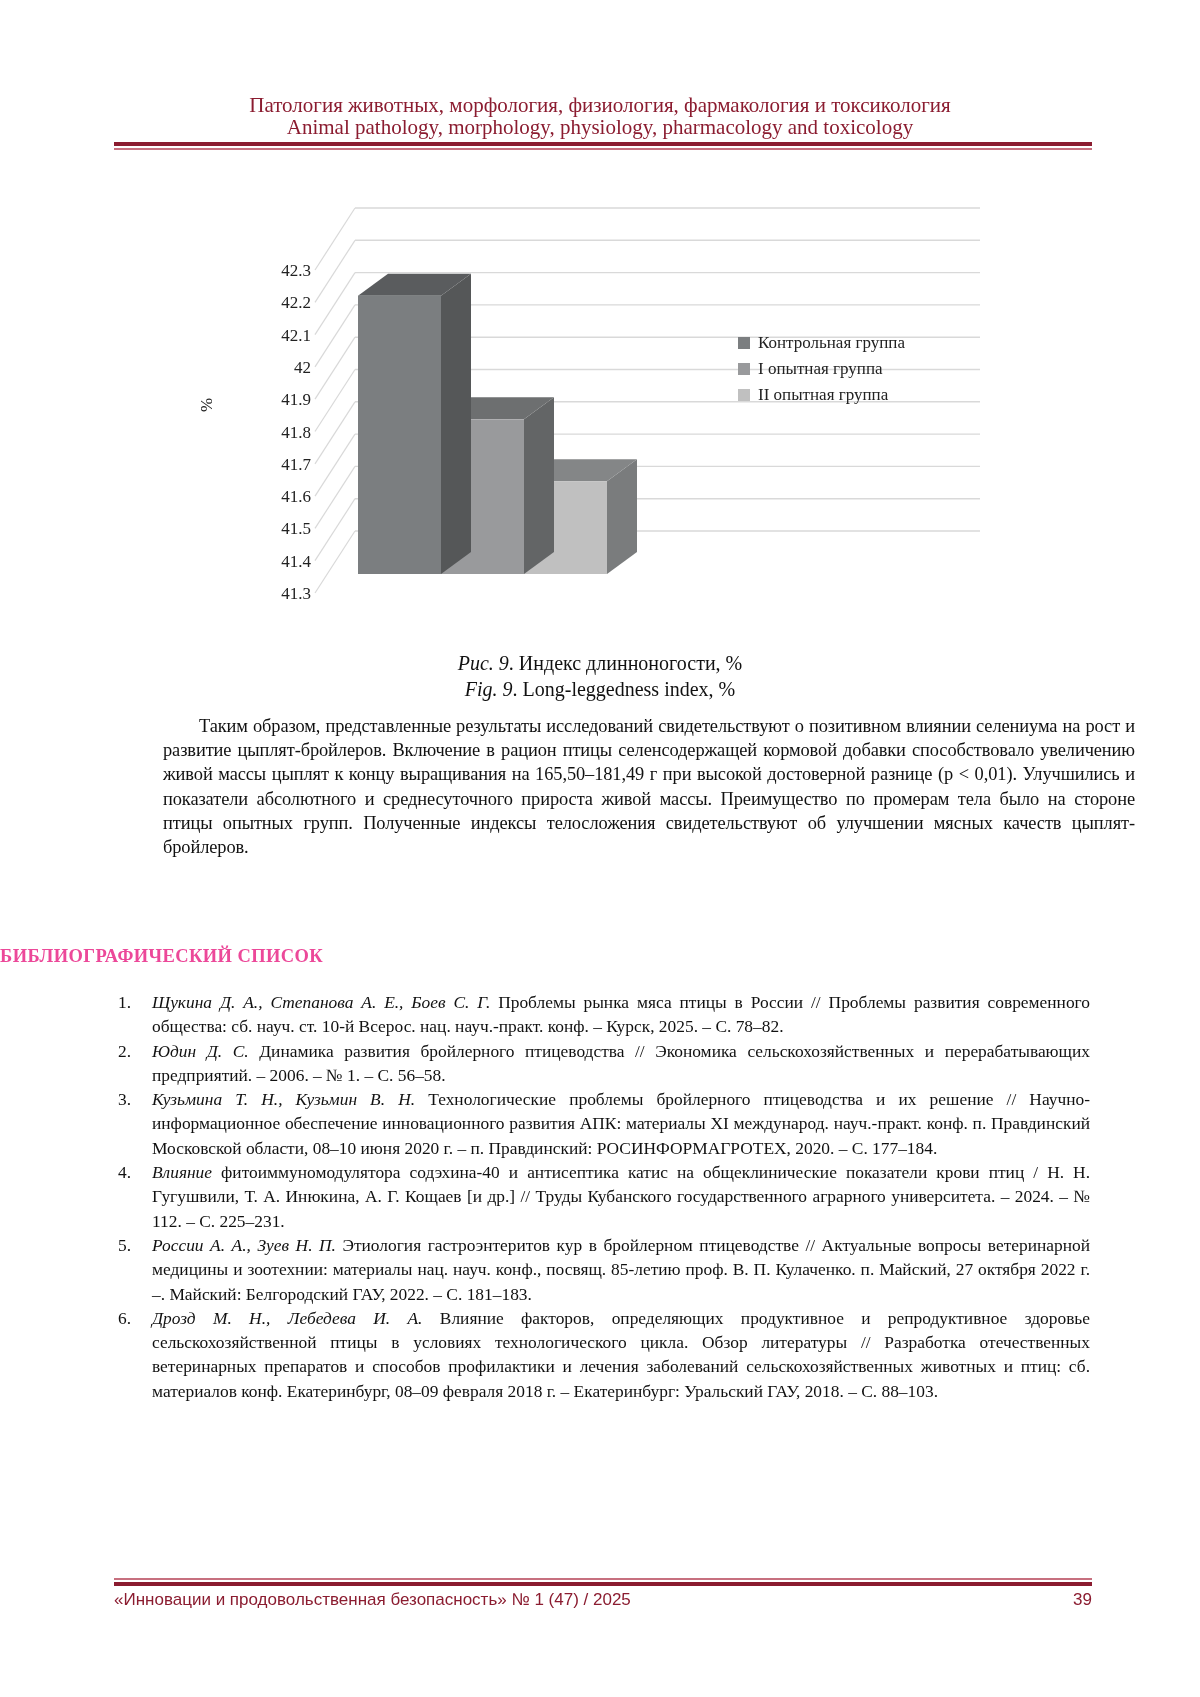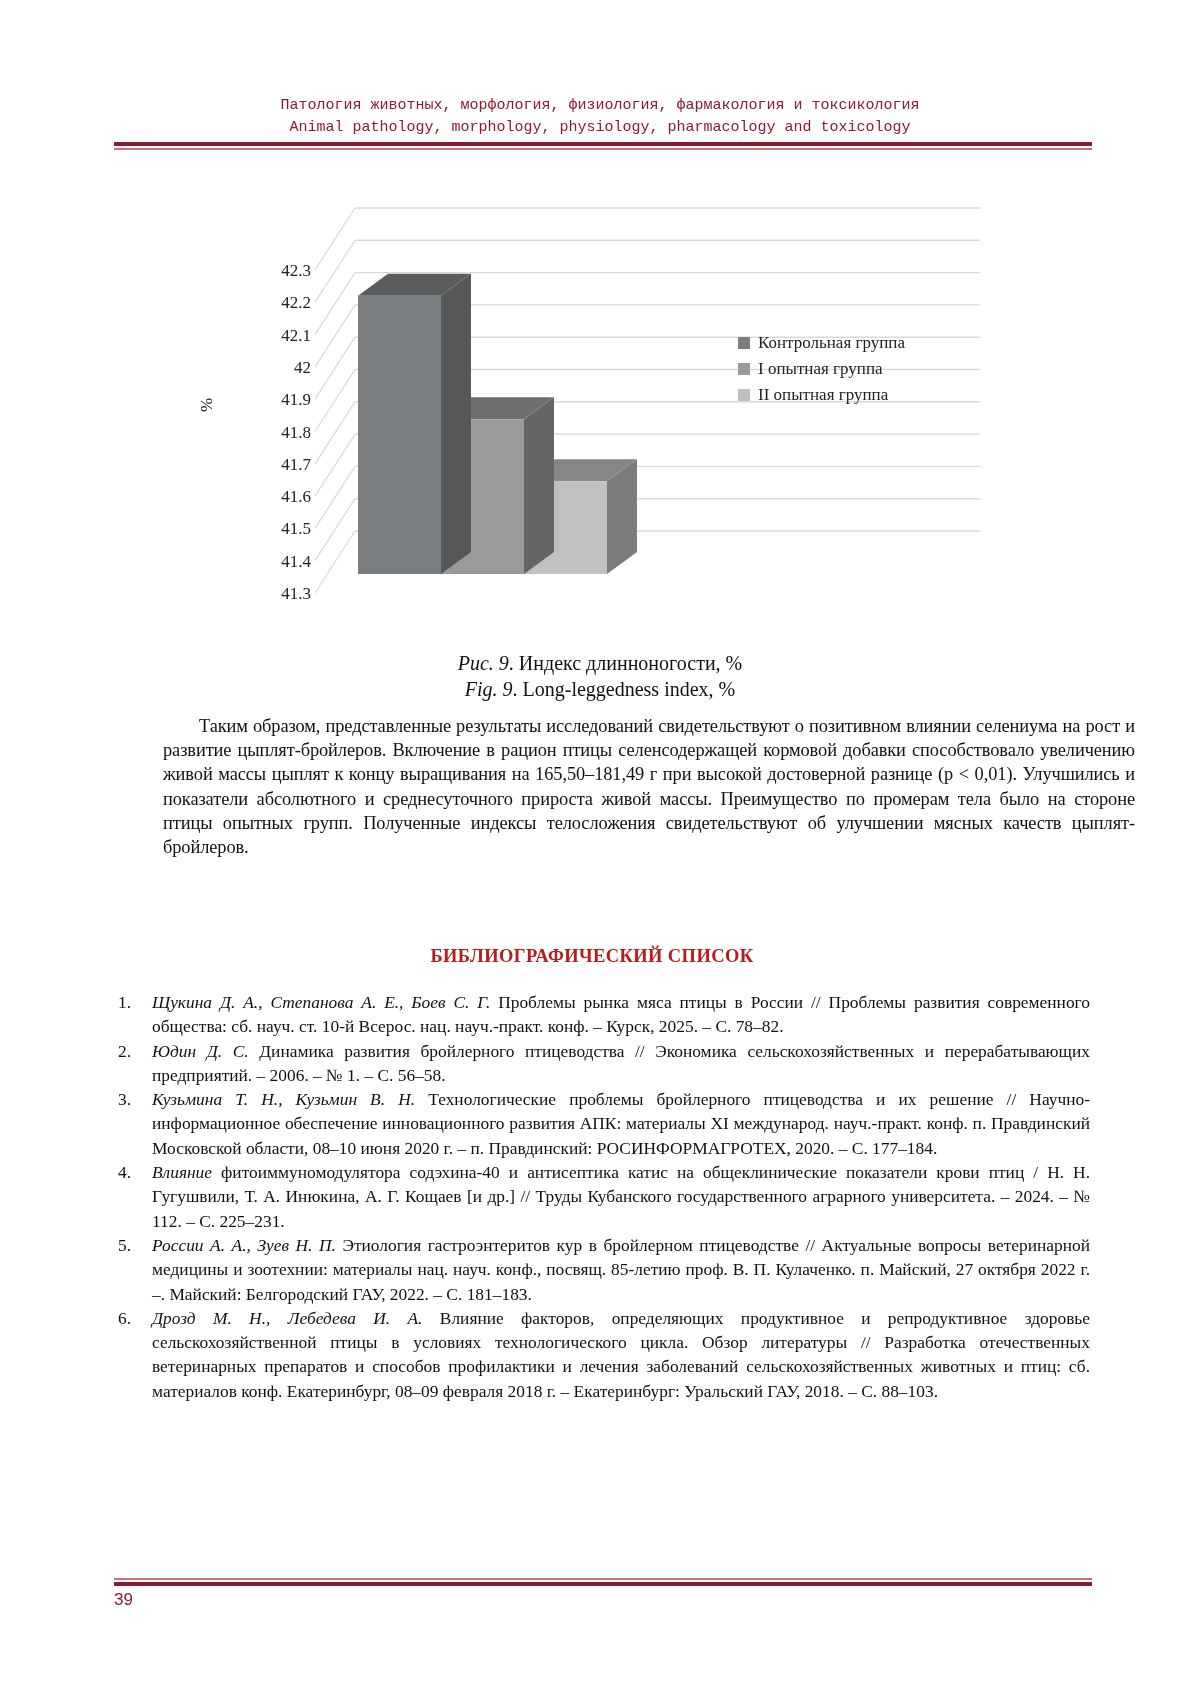--- a/index.html
+++ b/index.html
@@ -1,31 +1,31 @@
 <!DOCTYPE html>
 <html><head>
 <meta charset="utf-8">
 <style>
   html, body { margin: 0; padding: 0; background: #ffffff; }
   body { width: 1200px; height: 1697px; position: relative; overflow: hidden; }
   .hdr { position: absolute; left: 0; width: 1200px; text-align: center; color: #8b1c30;
-         font-family: Liberation Mono, monospace; font-size: 15px; line-height: 21px; }
+         font-family: Liberation Serif, serif; font-size: 21px; line-height: 21px; }
   .hdr1 { top: 95px; }
   .hdr2 { top: 117px; }
   .rule-thick { position: absolute; left: 114px; width: 978px; height: 4px; background: #8b1c30; }
   .rule-thin { position: absolute; left: 114px; width: 978px; height: 1.5px; background: #c7707f; }
   #chart { position: absolute; left: 190px; top: 200px; }
   .caption { position: absolute; left: 0; width: 1200px; text-align: center;
              font-family: "Liberation Serif", serif; font-size: 20px; color: #111; }
   .caption i { font-style: italic; }
   .para { position: absolute; left: 118px; width: 972px; font-family: "Liberation Serif", serif;
           font-size: 18.4px; line-height: 24.2px; color: #111; text-align: justify; text-indent: 36px;
           letter-spacing: -0.1px; margin-left: 45px; }
-  .bib-title { position: absolute; left: 0; width: 1184px; top: 946px; text-align: center;
-               font-family: "Liberation Serif", serif; font-weight: bold; font-size: 18.5px; color: #b91c1c; letter-spacing: 0.4px; }
+  .bib-title { position: absolute; left: 0; width: 1184px; top: 946px; 
+               font-family: "Liberation Serif", serif; font-weight: bold; font-size: 18.5px; color: #ec4899; letter-spacing: 0.4px; }
   .bib { position: absolute; left: 118px; width: 972px; top: 990px; font-family: "Liberation Serif", serif;
          font-size: 17.4px; line-height: 24.3px; color: #111; }
   .ref { display: flex; margin-bottom: 0px; }
   .ref .num { width: 34px; flex: 0 0 34px; }
   .ref .txt { flex: 1; text-align: justify; }
   .ref .auth { font-style: italic; margin-top: 28px; }
   .footer { position: absolute; top: 1590px; left: 114px; width: 978px; display: flex; justify-content: space-between;
             font-family: "Liberation Sans", sans-serif; font-size: 17px; color: #8b1c30; }
 </style>
 </head>
@@ -125,14 +125,15 @@
     </div>
   <div class="ref">
       <span class="num">6.</span>
       <span class="txt"><span class="auth">Дрозд М. Н., Лебедева И. А.</span><span> Влияние факторов, определяющих продуктивное и репродуктивное здоровье сельскохозяйственной птицы в условиях технологического цикла. Обзор литературы // Разработка отечественных ветеринарных препаратов и способов профилактики и лечения заболеваний сельскохозяйственных животных и птиц: сб. материалов конф. Екатеринбург, 08–09 февраля 2018 г. – Екатеринбург: Уральский ГАУ, 2018. – С. 88–103.</span></span>
     </div>
 </div>
 
 <div class="rule-thin" style="top:1578px"></div>
 <div class="rule-thick" style="top:1582px"></div>
 <div class="footer">
+  <span>«Инновации и продовольственная безопасность»  № 1 (47) / 2025</span>
   <span>39</span>
 </div>
 
 </body></html>

